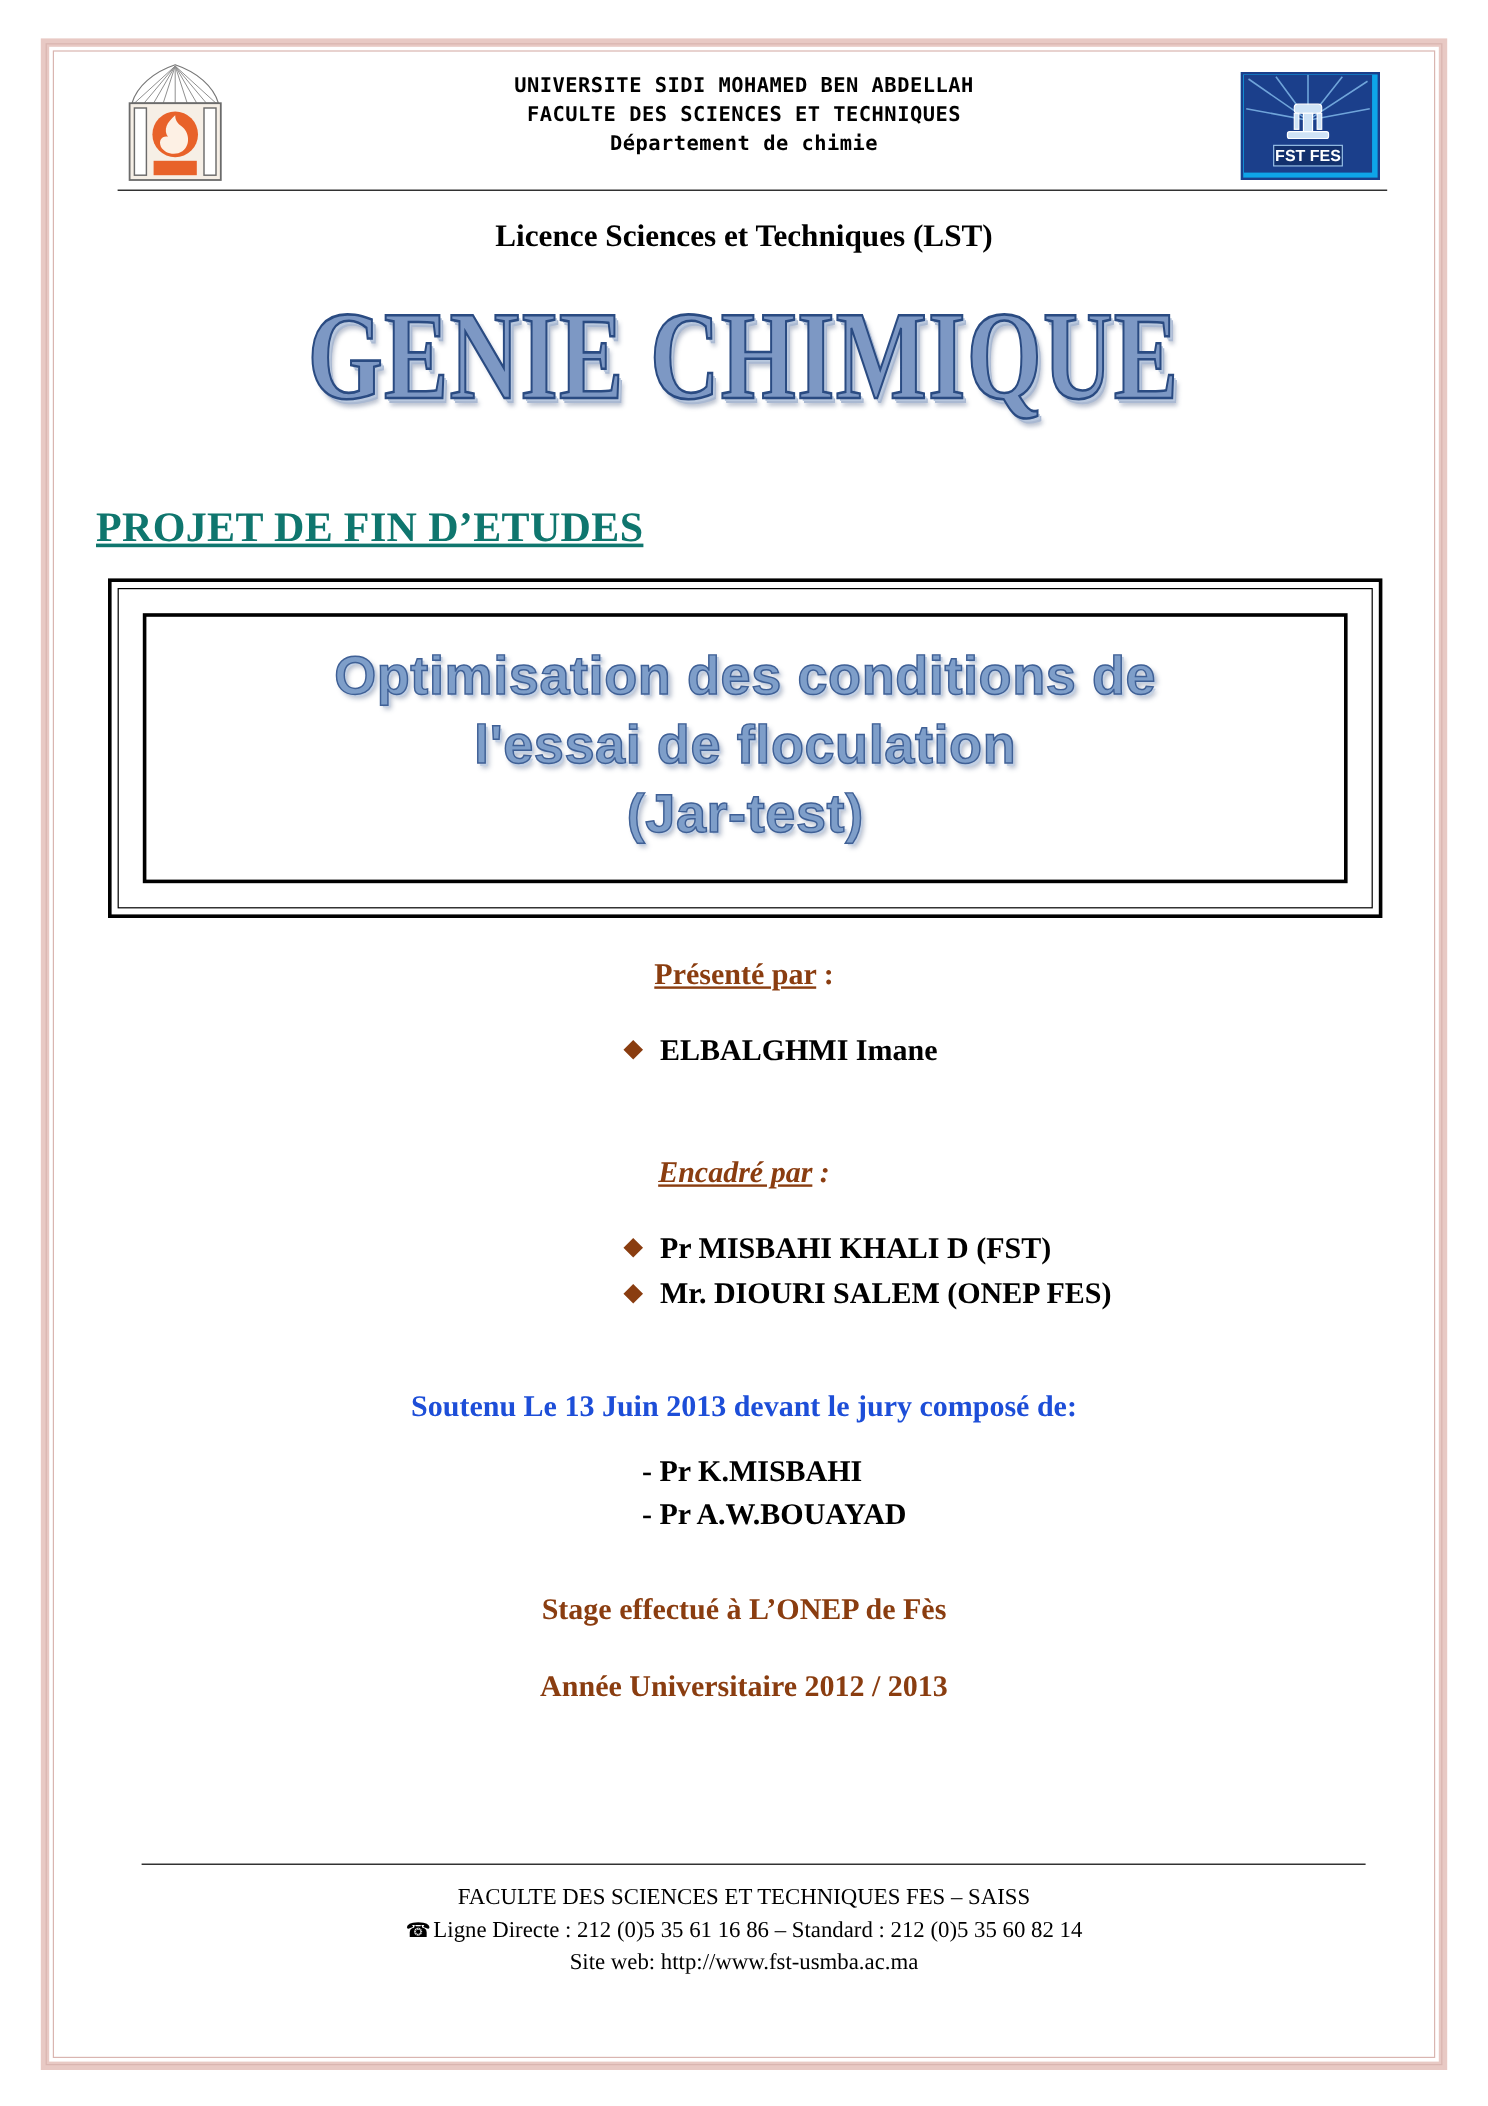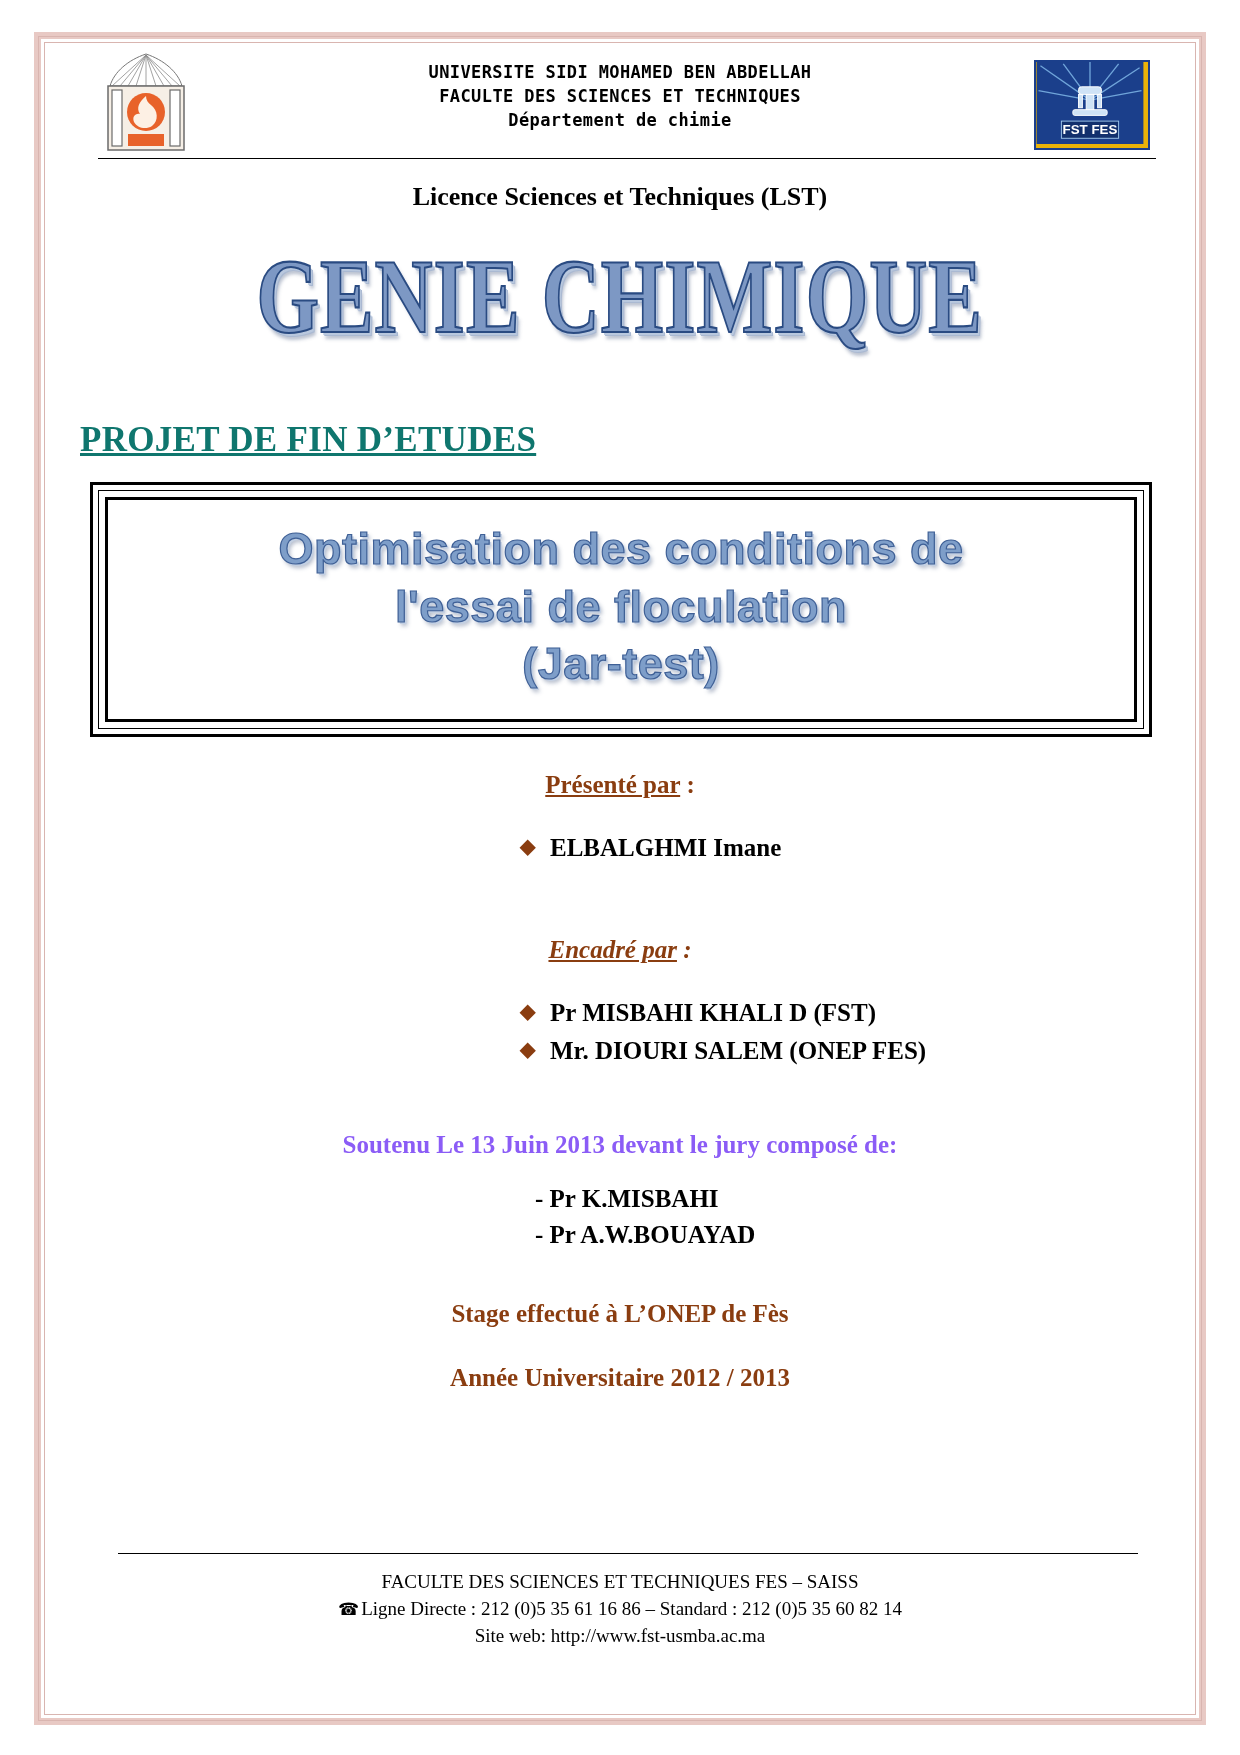--- a/index.html
+++ b/index.html
@@ -59,21 +59,21 @@
     width: 96px;
     height: 106px;
   }
   .logo-right {
     position: absolute;
     right: 10px;
     top: 14px;
     width: 112px;
     height: 86px;
     border: 2px solid #1b3f8b;
-    background: #eab308;
+    background: #0ea5e9;
     overflow: hidden;
   }
   .header-text {
     text-align: center;
     padding-top: 14px;
     font-family: "DejaVu Sans Mono", monospace;
     font-weight: bold;
     font-size: 17px;
     letter-spacing: 0.4px;
     line-height: 1.42;
@@ -130,21 +130,21 @@
   }
 
   
   .title-box {
     margin: 22px 8px 0 10px;
     border: 3px solid #000;
     padding: 5px;
   }
   .title-box-inner {
     border: 1.5px solid #000;
-    padding: 6px;
+    padding: 20px;
   }
   .title-box-inner2 {
     border: 3px solid #000;
     padding: 20px 10px 26px 10px;
     text-align: center;
   }
   .doc-title {
     font-family: "Liberation Sans", sans-serif;
     font-weight: bold;
     font-size: 45px;
@@ -192,21 +192,21 @@
   }
   .presenter-block { margin-top: 30px; }
   .encadrant-block { margin-top: 30px; }
 
   
   .soutenu {
     text-align: center;
     margin-top: 62px;
     font-size: 25px;
     font-weight: bold;
-    color: #8b5cf6;
+    color: #1d4ed8;
   }
   .jury {
     margin: 22px 0 0 0;
     padding: 0 0 0 455px;
     list-style: none;
   }
   .jury li {
     font-size: 25px;
     font-weight: bold;
     color: #000;

